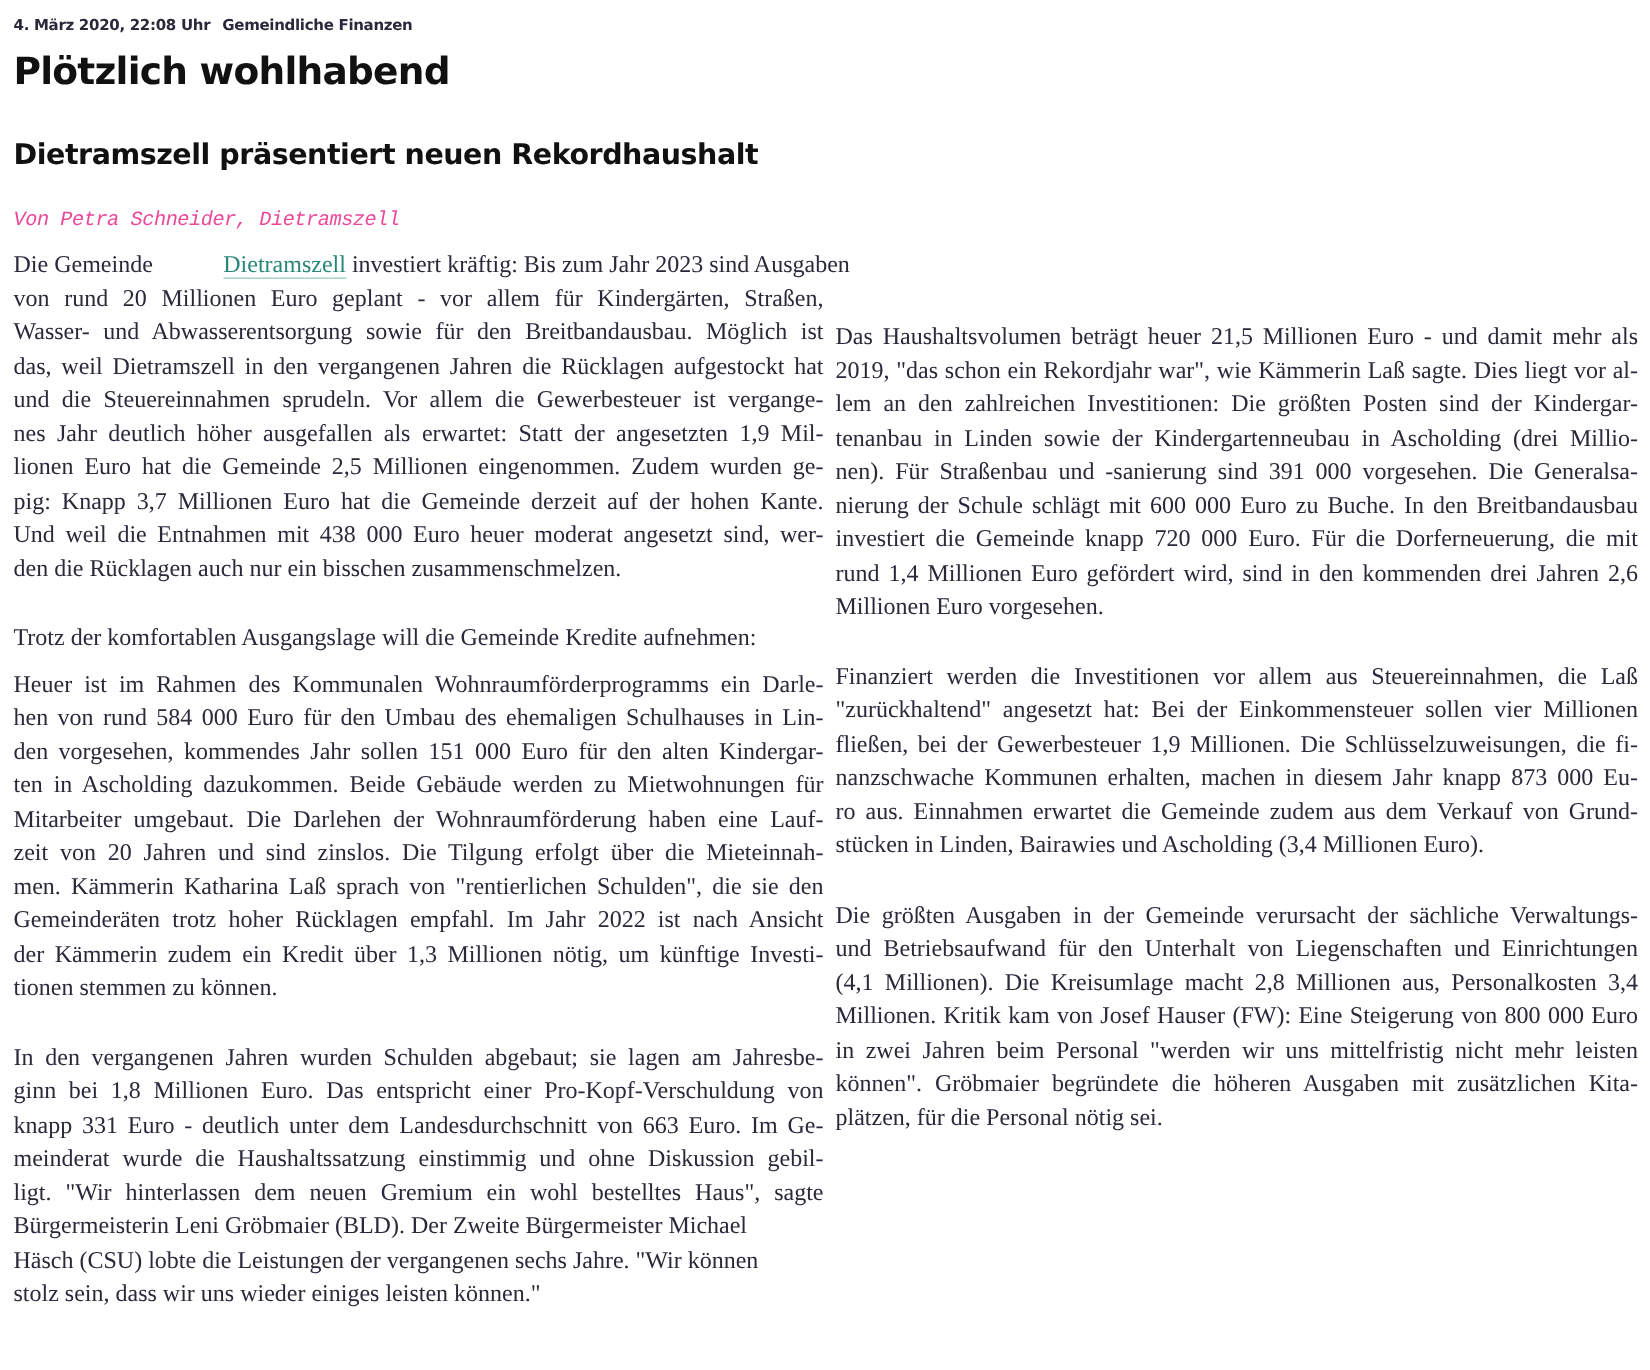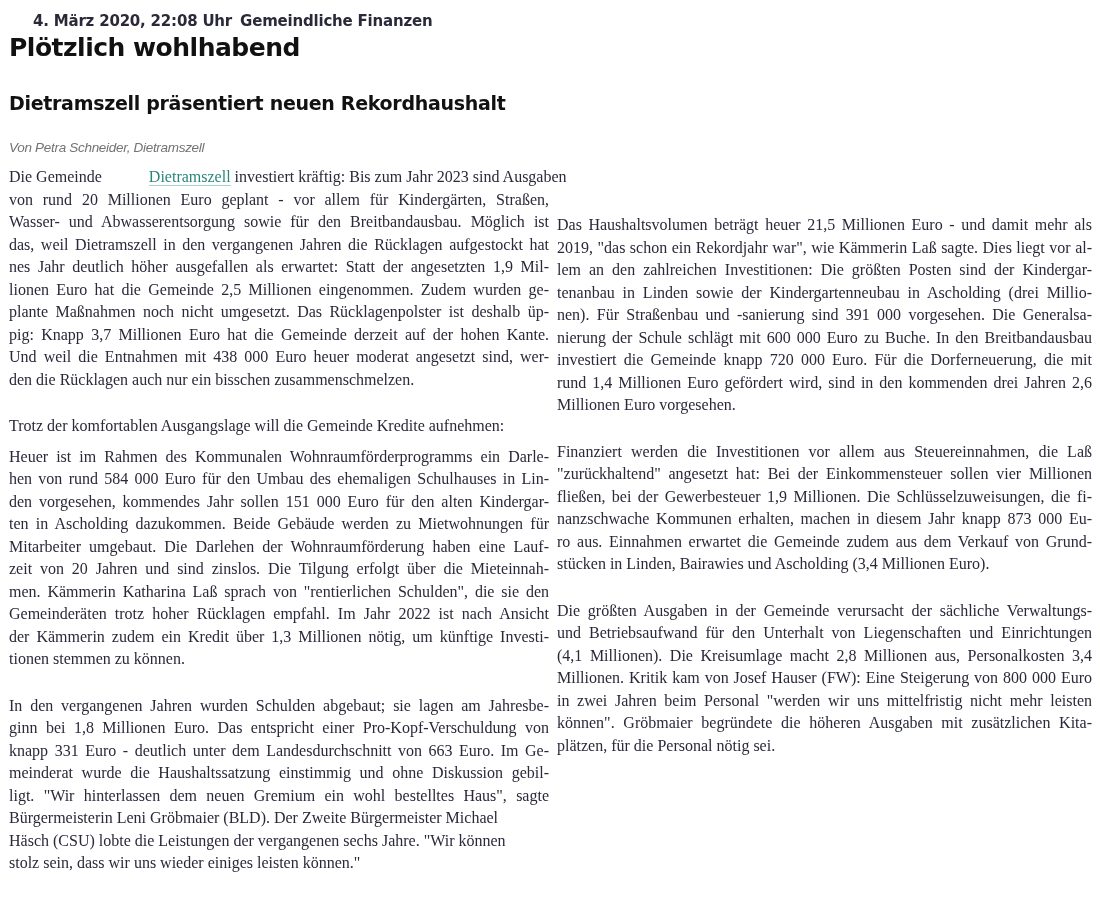--- a/index.html
+++ b/index.html
@@ -12,26 +12,25 @@
       height: 913px;
       overflow: hidden;
       position: relative;
       color: #29293a;
     }
     .meta {
       position: absolute;
       left: 9px;
       top: 12px;
       font-family: "DejaVu Sans", sans-serif;
-      font-size: 15px;
+      font-size: 10px;
       font-weight: bold;
       color: #29293a;
       letter-spacing: -0.2px;
       white-space: nowrap;
-      margin-left: 24px;
     }
     .meta .sep { display: inline-block; width: 8px; }
     .headline {
       position: absolute;
       left: 9px;
       top: 33px;
       margin: 0;
       font-family: "DejaVu Sans", sans-serif;
       font-size: 25px;
       font-weight: bold;
@@ -48,24 +47,24 @@
       font-size: 19px;
       font-weight: bold;
       color: #111;
       letter-spacing: -0.3px;
       white-space: nowrap;
     }
     .author {
       position: absolute;
       left: 9px;
       top: 140px;
-      font-family: Liberation Sans, sans-serif;
+      font-family: Liberation Mono, monospace;
       font-style: italic;
       font-size: 13.5px;
-      color: #737373;
+      color: #ec4899;
       white-space: nowrap;
       letter-spacing: -0.3px;
     }
     .col {
       position: absolute;
       top: 166px;
       font-family: "Liberation Serif", serif;
       font-size: 16px;
       line-height: 22.5px;
       color: #29293a;
@@ -104,23 +103,23 @@
 <h1 class="headline">Plötzlich wohlhabend</h1>
 <h2 class="subheadline">Dietramszell präsentiert neuen Rekordhaushalt</h2>
 <div class="author">Von Petra Schneider, Dietramszell</div>
 
 <div class="col col-left">
   <p>
     <span class="line"><span>Die Gemeinde </span><a class="place-link" href="#">Dietramszell</a><span> investiert kräftig: Bis zum Jahr 2023 sind Ausgaben</span></span>
     <span class="line">von rund 20 Millionen Euro geplant - vor allem für Kindergärten, Straßen,</span>
     <span class="line">Wasser- und Abwasserentsorgung sowie für den Breitbandausbau. Möglich ist</span>
     <span class="line">das, weil Dietramszell in den vergangenen Jahren die Rücklagen aufgestockt hat</span>
+    <span class="line">und die Steuereinnahmen sprudeln. Vor allem die Gewerbesteuer ist vergange-</span>
     <span class="line">nes Jahr deutlich höher ausgefallen als erwartet: Statt der angesetzten 1,9 Mil-</span>
     <span class="line">lionen Euro hat die Gemeinde 2,5 Millionen eingenommen. Zudem wurden ge-</span>
-    <span class="line">plante Maßnahmen noch nicht umgesetzt. Das Rücklagenpolster ist deshalb üp-</span>
     <span class="line">pig: Knapp 3,7 Millionen Euro hat die Gemeinde derzeit auf der hohen Kante.</span>
     <span class="line">Und weil die Entnahmen mit 438 000 Euro heuer moderat angesetzt sind, wer-</span>
     <span class="line last">den die Rücklagen auch nur ein bisschen zusammenschmelzen.</span>
   </p>
   <div class="gap-l"></div>
   <p>
     <span class="line last">Trotz der komfortablen Ausgangslage will die Gemeinde Kredite aufnehmen:</span>
   </p>
   <div class="gap-s"></div>
   <p>

